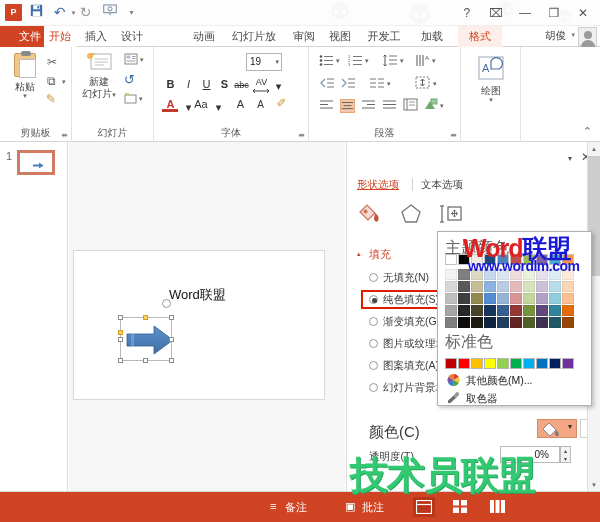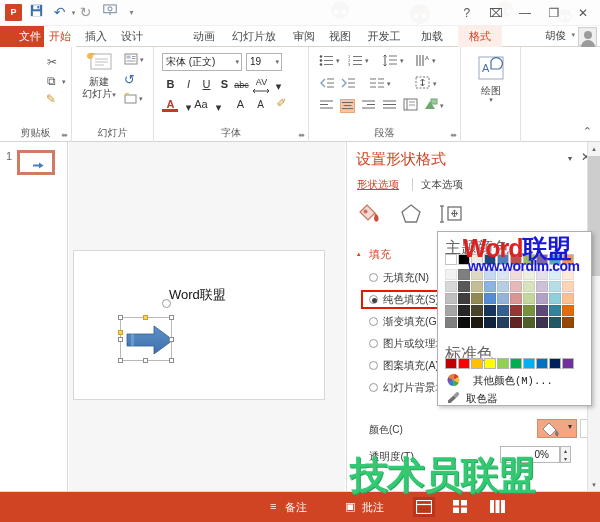--- a/index.html
+++ b/index.html
@@ -160,21 +160,21 @@
   .sectri { position:absolute; left:10px; top:108px; font-size:7px; color:#d04423;}
   .radio-row { position:absolute; left:22px; font-size:10.5px; color:#3b3b3b;
                cursor:pointer; white-space:nowrap;}
   .radio { position:absolute; left:0; top:1px; width:9px; height:9px;
            border:1px solid #9a9a9a; border-radius:50%; background:#fff;}
   .radio.on:after { content:""; position:absolute; left:2px; top:2px; width:5px;
            height:5px; border-radius:50%; background:#444;}
   .rlbl { position:absolute; left:14px; top:-1px; }
   .hilite { position:absolute; border:2px solid #e01b00; }
 
-  .clabel { position:absolute; left:22px; top:281px; font-size:10px; }
+  .clabel { position:absolute; left:22px; top:281px; font-size:15px; }
   .cbtn { position:absolute; left:190px; top:277px; width:40px; height:19px;
           background:#f3a683; border:1px solid #d88a64; cursor:pointer;}
   .tlabel { position:absolute; left:22px; top:308px; font-size:10.5px; }
   .tinput { position:absolute; left:153px; top:304px; width:60px; height:17px;
             background:#fff; border:1px solid #b8b8b8; font-size:10px;
             text-align:right; padding-right:10px; line-height:15px; color:#222;}
   .spin { position:absolute; left:213px; top:304px; width:11px; height:17px;
           border:1px solid #b8b8b8; background:#f4f4f4; }
   .scrollbar { position:absolute; right:0; top:0; width:13px; height:350px;
                background:#f4f4f4; border-left:1px solid #e0e0e0; }
@@ -291,20 +291,27 @@
     <div class="tab" style="left:412px;width:40px;">加载项</div>
     <div class="tab ctx" style="left:458px;width:44px;">格式</div>
     <div class="usr">胡俊</div>
     <div class="usr-ar">▾</div>
     <div class="avatar"></div>
   </div>
 
   <div class="ribbon">
 
     <div class="grp" style="left:0;width:72px;">
+      <div class="bigbtn" style="left:6px;top:6px;width:38px;">
+        <div style="display:flex;justify-content:center;">
+            <div class="ic-clip"></div>
+          </div>
+        <div class="lbl" style="margin-top:4px;">粘贴</div>
+        <div class="arw">▾</div>
+      </div>
       <div class="smbtn" style="left:47px;top:8px;font-size:12px;color:#5a5a5a;">✂</div>
       <div class="smbtn" style="left:47px;top:27px;font-size:12px;color:#5a5a5a;">⧉</div>
       <div class="smbtn arw" style="left:62px;top:31px;">▾</div>
       <div class="smbtn" style="left:46px;top:45px;font-size:12px;color:#c9922e;">✎</div>
       <div class="gname">剪贴板</div>
       <div class="dlg">⬌</div>
     </div>
 
     <div class="grp" style="left:72px;width:82px;">
       <div class="bigbtn" style="left:6px;top:5px;width:42px;">
@@ -334,24 +341,20 @@
         <svg width="13" height="12" viewBox="0 0 13 12">
           <rect x="1" y="3" width="11" height="8" fill="#fff" stroke="#8a8a8a"></rect>
           <path d="M1 3 L5 3 L5 1 L1 1z" fill="#e0c27a"></path>
         </svg>
       </div>
       <div class="smbtn arw" style="left:67px;top:48px;">▾</div>
       <div class="gname">幻灯片</div>
     </div>
 
     <div class="grp" style="left:154px;width:155px;">
-      <div class="fbox" style="left:8px;top:6px;width:80px;height:18px;">
-        <span>宋体 (正文)</span>
-        <span class="fa">▾</span>
-      </div>
       <div class="fbox" style="left:92px;top:6px;width:36px;height:18px;">
         <span>19</span>
         <span class="fa">▾</span>
       </div>
       <div class="fbtn" style="left:9px;top:30px;font-weight:bold;">B</div>
       <div class="fbtn" style="left:27px;top:30px;font-style:italic;">I</div>
       <div class="fbtn" style="left:45px;top:30px;text-decoration:underline;">U</div>
       <div class="fbtn" style="left:63px;top:30px;font-weight:bold;">S</div>
       <div class="fbtn" style="left:78px;top:31px;font-size:9px;text-decoration:line-through;width:19px;">abc</div>
       <div class="fbtn" style="left:99px;top:28px;font-size:9px;width:17px;">
@@ -549,21 +552,20 @@
         <div class="hndl" style="left:-3px;top:19px;"></div>
         <div class="hndl" style="right:-3px;top:19px;"></div>
         <div class="hndl" style="left:-3px;bottom:-3px;"></div>
         <div class="hndl" style="left:22px;bottom:-3px;"></div>
         <div class="hndl" style="right:-3px;bottom:-3px;"></div>
       </div>
     </div>
   </div>
 
   <div class="panel">
-    <div class="ptitle">设置形状格式</div>
     <div class="pcollapse">▾</div>
     <div class="pclose">✕</div>
 
     <div class="ptab a">形状选项</div>
     <div class="ptabsep"></div>
     <div class="ptab b">文本选项</div>
 
     <div class="picon" style="left:10px;">
       <svg width="26" height="24" viewBox="0 0 26 24">
         <path d="M3 10 L10 3 L18 11 L11 18z" fill="#f3d9d0" stroke="#c9725c" stroke-width="1.2"></path>
@@ -700,34 +702,34 @@
         <div class="sw" style="left: 20px; top: 85px; background: rgb(12, 12, 12); border: 1px solid rgba(0, 0, 0, 0.06);"></div>
         <div class="sw" style="left: 33px; top: 85px; background: rgb(29, 27, 16); border: 1px solid rgba(0, 0, 0, 0.06);"></div>
         <div class="sw" style="left: 46px; top: 85px; background: rgb(15, 36, 62); border: 1px solid rgba(0, 0, 0, 0.06);"></div>
         <div class="sw" style="left: 59px; top: 85px; background: rgb(36, 64, 97); border: 1px solid rgba(0, 0, 0, 0.06);"></div>
         <div class="sw" style="left: 72px; top: 85px; background: rgb(99, 36, 35); border: 1px solid rgba(0, 0, 0, 0.06);"></div>
         <div class="sw" style="left: 85px; top: 85px; background: rgb(79, 97, 40); border: 1px solid rgba(0, 0, 0, 0.06);"></div>
         <div class="sw" style="left: 98px; top: 85px; background: rgb(63, 49, 81); border: 1px solid rgba(0, 0, 0, 0.06);"></div>
         <div class="sw" style="left: 111px; top: 85px; background: rgb(32, 88, 103); border: 1px solid rgba(0, 0, 0, 0.06);"></div>
         <div class="sw" style="left: 124px; top: 85px; background: rgb(151, 72, 6); border: 1px solid rgba(0, 0, 0, 0.06);"></div>
       </div>
-    <div class="cd-h" style="top:112px;">标准色</div>
+    <div class="cd-h" style="top:100px;">标准色</div>
     <div id="standard-row">
         <div class="sw" style="left: 7px; top: 126px; background: rgb(192, 0, 0); border: 1px solid rgb(181, 181, 181);"></div>
         <div class="sw" style="left: 20px; top: 126px; background: rgb(255, 0, 0); border: 1px solid rgb(181, 181, 181);"></div>
         <div class="sw" style="left: 33px; top: 126px; background: rgb(255, 192, 0); border: 1px solid rgb(181, 181, 181);"></div>
         <div class="sw" style="left: 46px; top: 126px; background: rgb(255, 255, 0); border: 1px solid rgb(181, 181, 181);"></div>
         <div class="sw" style="left: 59px; top: 126px; background: rgb(146, 208, 80); border: 1px solid rgb(181, 181, 181);"></div>
         <div class="sw" style="left: 72px; top: 126px; background: rgb(0, 176, 80); border: 1px solid rgb(181, 181, 181);"></div>
         <div class="sw" style="left: 85px; top: 126px; background: rgb(0, 176, 240); border: 1px solid rgb(181, 181, 181);"></div>
         <div class="sw" style="left: 98px; top: 126px; background: rgb(0, 112, 192); border: 1px solid rgb(181, 181, 181);"></div>
         <div class="sw" style="left: 111px; top: 126px; background: rgb(0, 32, 96); border: 1px solid rgb(181, 181, 181);"></div>
         <div class="sw" style="left: 124px; top: 126px; background: rgb(112, 48, 160); border: 1px solid rgb(181, 181, 181);"></div>
       </div>
-    <div class="cd-item" style="top:142px;left:35px;font-family:Liberation Mono, monospace;">其他颜色(M)...</div>
+    <div class="cd-item" style="top:142px;left:28px;">其他颜色(M)...</div>
     <svg style="position:absolute;left:8px;top:141px;" width="15" height="14" viewBox="0 0 15 14">
       <circle cx="7.5" cy="7" r="6" fill="#ddd"></circle>
       <path d="M7.5 7 L7.5 1 A6 6 0 0 1 12.7 4z" fill="#e03b2f"></path>
       <path d="M7.5 7 L12.7 4 A6 6 0 0 1 12.7 10z" fill="#f5c43a"></path>
       <path d="M7.5 7 L12.7 10 A6 6 0 0 1 7.5 13z" fill="#46a83c"></path>
       <path d="M7.5 7 L7.5 13 A6 6 0 0 1 2.3 10z" fill="#2e7fd1"></path>
       <path d="M7.5 7 L2.3 10 A6 6 0 0 1 2.3 4z" fill="#7b4fa3"></path>
       <path d="M7.5 7 L2.3 4 A6 6 0 0 1 7.5 1z" fill="#e8802a"></path>
     </svg>
     <div class="cd-item" style="top:160px;left:28px;">取色器</div>

